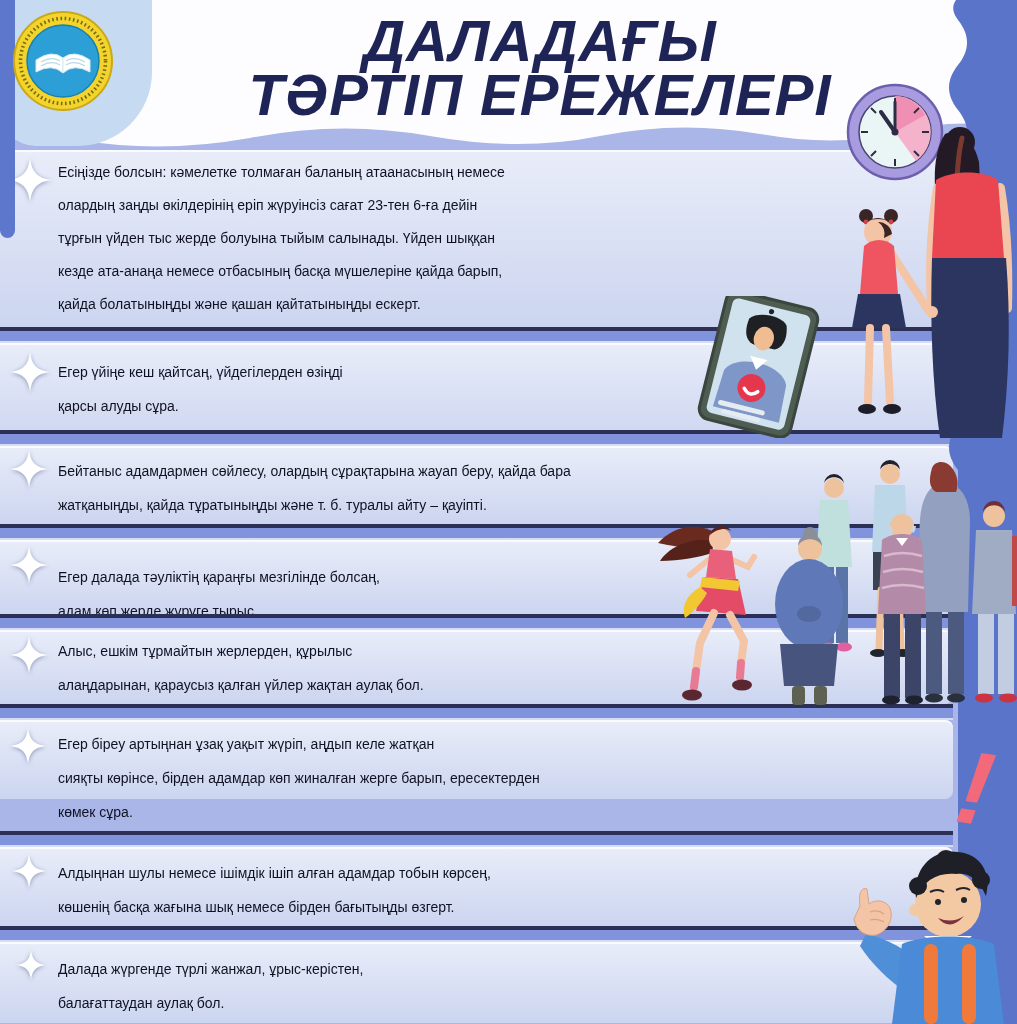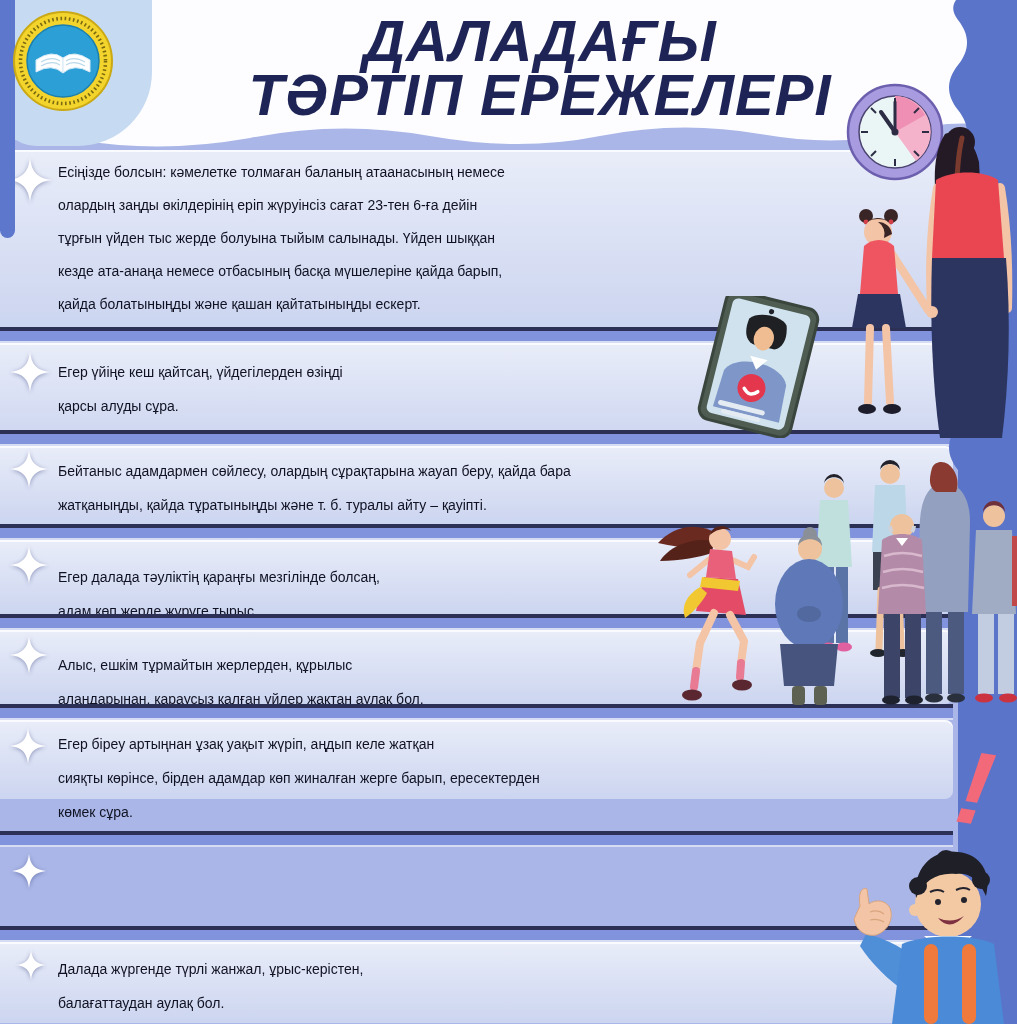--- a/index.html
+++ b/index.html
@@ -28,21 +28,21 @@
 
   
   .illus{position:absolute;}
   .exclamation{position:absolute;left:958px;top:736px;z-index:7;font-weight:800;font-style:italic;
       font-size:104px;color:#f2697a;transform:rotate(9deg);line-height:1;}
 
   .b1{top:150px;height:177px;} .b1 .rule-text{padding-top:6px;line-height:33px;}
   .b2{top:343px;height:102px;}  .b2 .rule-text{padding-top:12px;}
   .b3{top:446px;height:78px;}  .b3 .rule-text{padding-top:8px;}
   .b4{top:540px;height:74px;}  .b4 .rule-text{padding-top:20px;}
-  .b5{top:630px;height:74px;}  .b5 .rule-text{padding-top:18px;}
+  .b5{top:630px;height:74px;}  .b5 .rule-text{padding-top:4px;}
   .b6{top:720px;height:79px;} .b6 .rule-text{padding-top:7px;}
   .b7{top:847px;height:79px;}  .b7 .rule-text{padding-top:9px;}
   .b8{top:942px;height:81px;}  .b8 .rule-text{padding-top:10px;}
 </style>
 </head>
 <body>
 
 <div class="canvas">
 
   <svg class="header-svg" width="1017" height="170" viewBox="0 0 1017 170">
@@ -112,20 +112,24 @@
   </div>
   <div class="rule-block b5">
     <div class="rule-text">Алыс, ешкім тұрмайтын жерлерден, құрылыс
 алаңдарынан, қараусыз қалған үйлер жақтан аулақ бол.</div>
   </div>
   <div class="rule-block b6">
     <div class="rule-text">Егер біреу артыңнан ұзақ уақыт жүріп, аңдып келе жатқан
 сияқты көрінсе, бірден адамдар көп жиналған жерге барып, ересектерден
 көмек сұра.</div>
   </div>
+  <div class="rule-block b7">
+    <div class="rule-text">Алдыңнан  шулы немесе ішімдік ішіп алған адамдар тобын көрсең,
+көшенің басқа жағына шық немесе  бірден бағытыңды  өзгерт.</div>
+  </div>
   <div class="rule-block b8">
     <div class="rule-text"> Далада жүргенде түрлі жанжал, ұрыс-керістен,
 балағаттаудан аулақ бол.</div>
   </div>
 
   <div class="divider" style="top:327px;height:16px;"></div>
   <div class="divider" style="top:430px;height:16px;"></div>
   <div class="divider" style="top:524px;height:16px;"></div>
   <div class="divider" style="top:614px;height:16px;"></div>
   <div class="divider" style="top:704px;height:16px;"></div>

